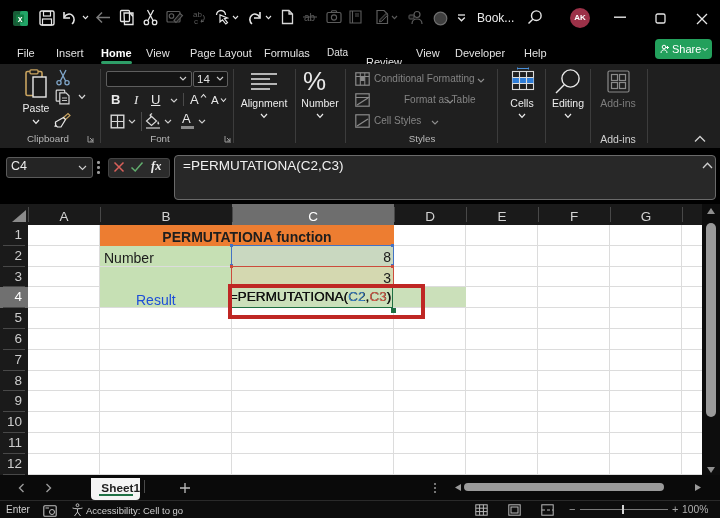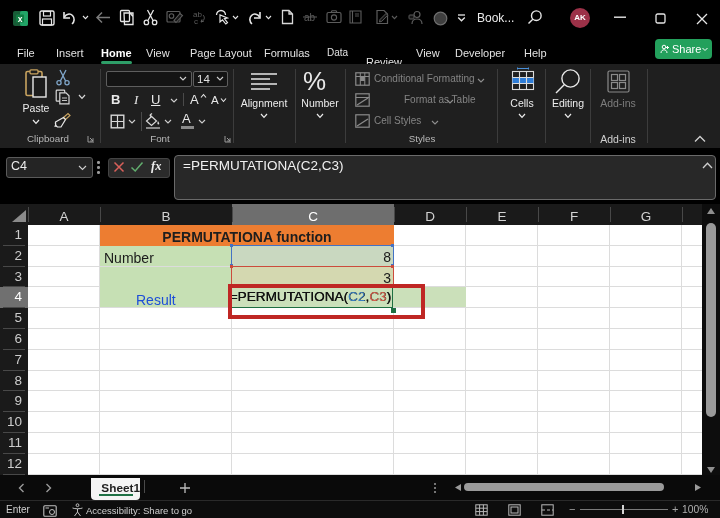--- a/index.html
+++ b/index.html
@@ -528,21 +528,21 @@
 <div class="abs" style="left:6px;top:504px;font-size:10px;color:#d0d0d0;">Enter</div>
 <svg class="ic" style="left:43px;top:505px" width="14" height="12" viewBox="0 0 14 12">
   <rect x="0.8" y="0.8" width="12.4" height="10.4" rx="1" fill="none" stroke="#c0c0c0" stroke-width="1.1"></rect>
   <circle cx="9" cy="7" r="2.5" fill="none" stroke="#c0c0c0" stroke-width="1"></circle>
   <path d="M2.5 3 L6 3" stroke="#c0c0c0" stroke-width="1"></path>
 </svg>
 <svg class="ic" style="left:71px;top:503px" width="13" height="14" viewBox="0 0 13 14">
   <circle cx="6.5" cy="2.2" r="1.4" fill="none" stroke="#c0c0c0" stroke-width="1"></circle>
   <path d="M1.5 5 C4 6,9 6,11.5 5 M6.5 6 L6.5 9 M6.5 9 L3.5 13 M6.5 9 L9.5 13" stroke="#c0c0c0" stroke-width="1" fill="none"></path>
 </svg>
-<div class="abs" style="left:86px;top:505px;font-size:9.5px;color:#d0d0d0;">Accessibility: Share to go</div>
+<div class="abs" style="left:86px;top:505px;font-size:9.5px;color:#d0d0d0;">Accessibility: Cell to go</div>
 <svg class="ic" style="left:475px;top:504px" width="13" height="12" viewBox="0 0 13 12">
   <rect x="0.8" y="0.8" width="11.4" height="10.4" fill="none" stroke="#b8b8b8" stroke-width="1"></rect>
   <path d="M0.8 4.2 L12.2 4.2 M0.8 7.6 L12.2 7.6 M4.6 0.8 L4.6 11.2 M8.4 0.8 L8.4 11.2" stroke="#b8b8b8" stroke-width="1"></path>
 </svg>
 <svg class="ic" style="left:508px;top:504px" width="13" height="12" viewBox="0 0 13 12">
   <rect x="0.8" y="0.8" width="11.4" height="10.4" fill="none" stroke="#b8b8b8" stroke-width="1"></rect>
   <rect x="3" y="3" width="7" height="6" fill="none" stroke="#b8b8b8" stroke-width="1"></rect>
 </svg>
 <svg class="ic" style="left:541px;top:504px" width="13" height="12" viewBox="0 0 13 12">
   <rect x="0.8" y="0.8" width="11.4" height="10.4" fill="none" stroke="#b8b8b8" stroke-width="1"></rect>

